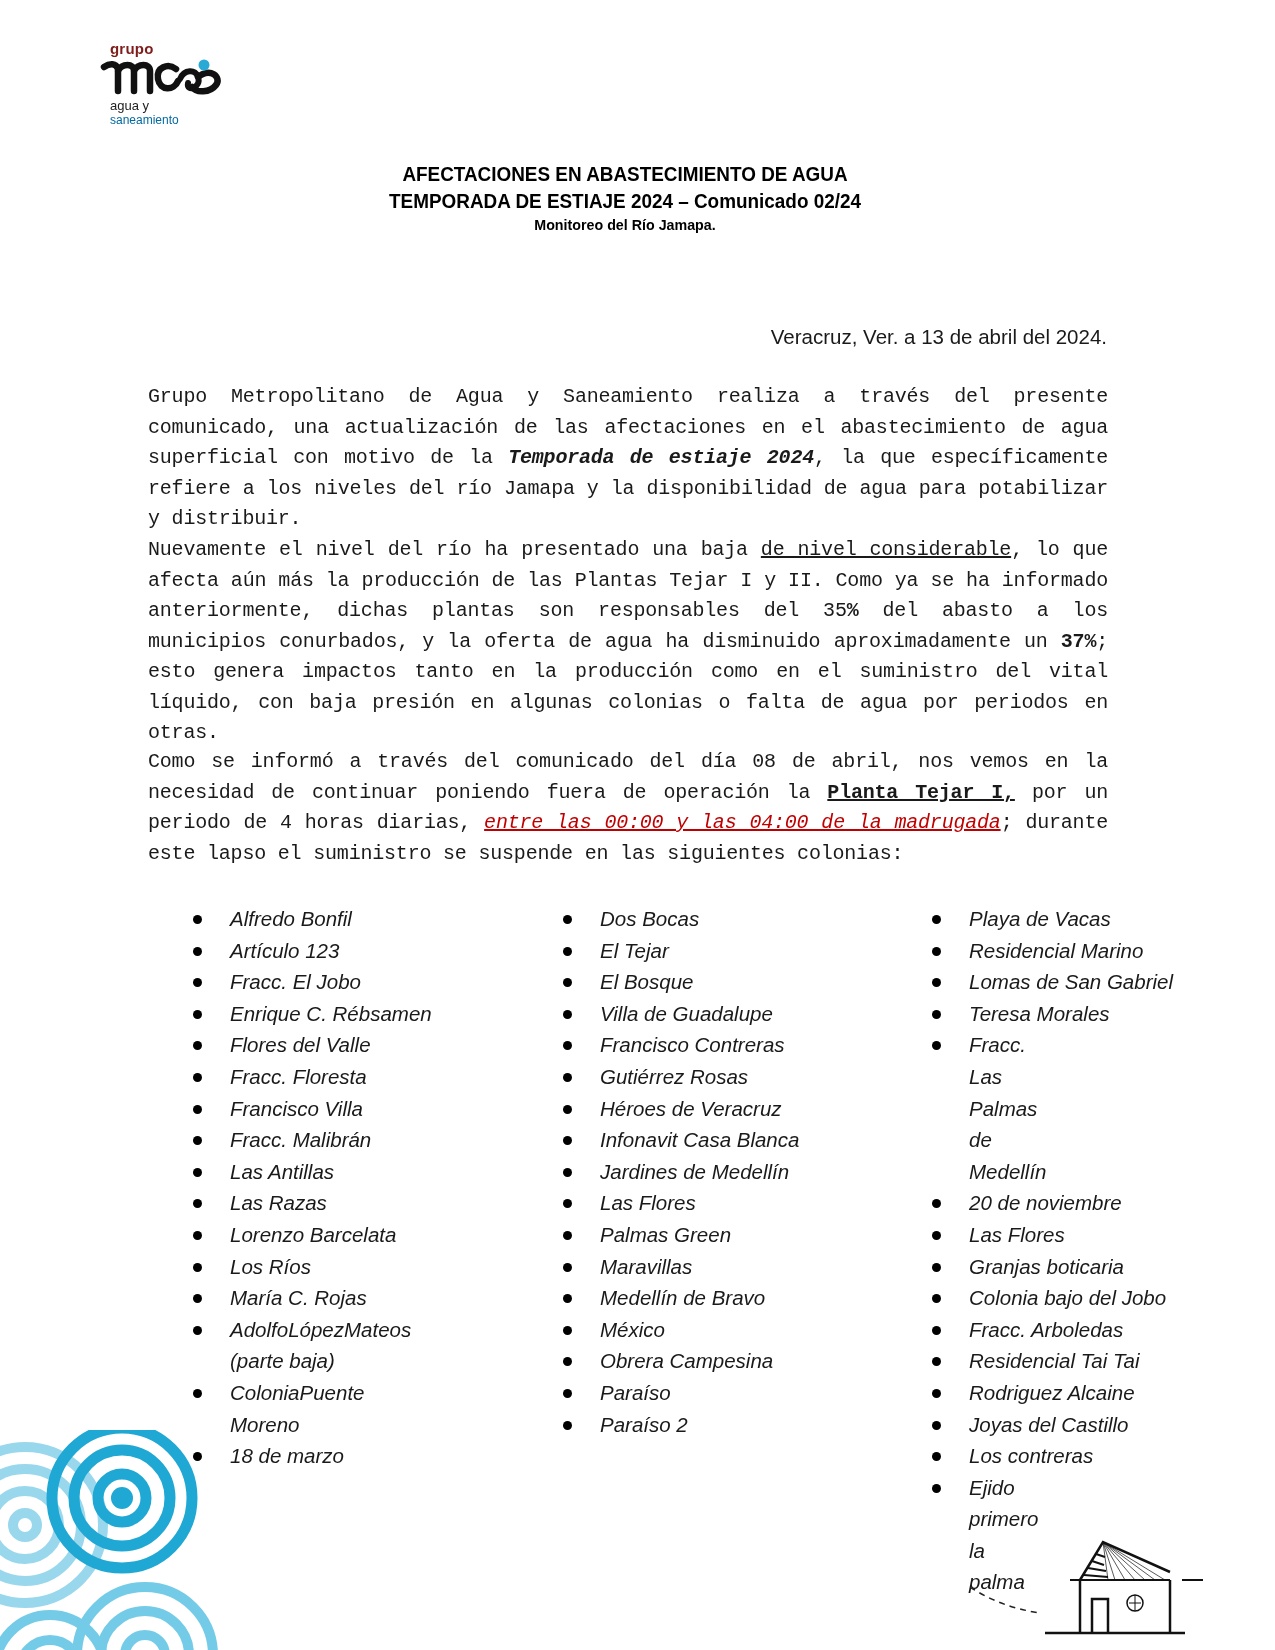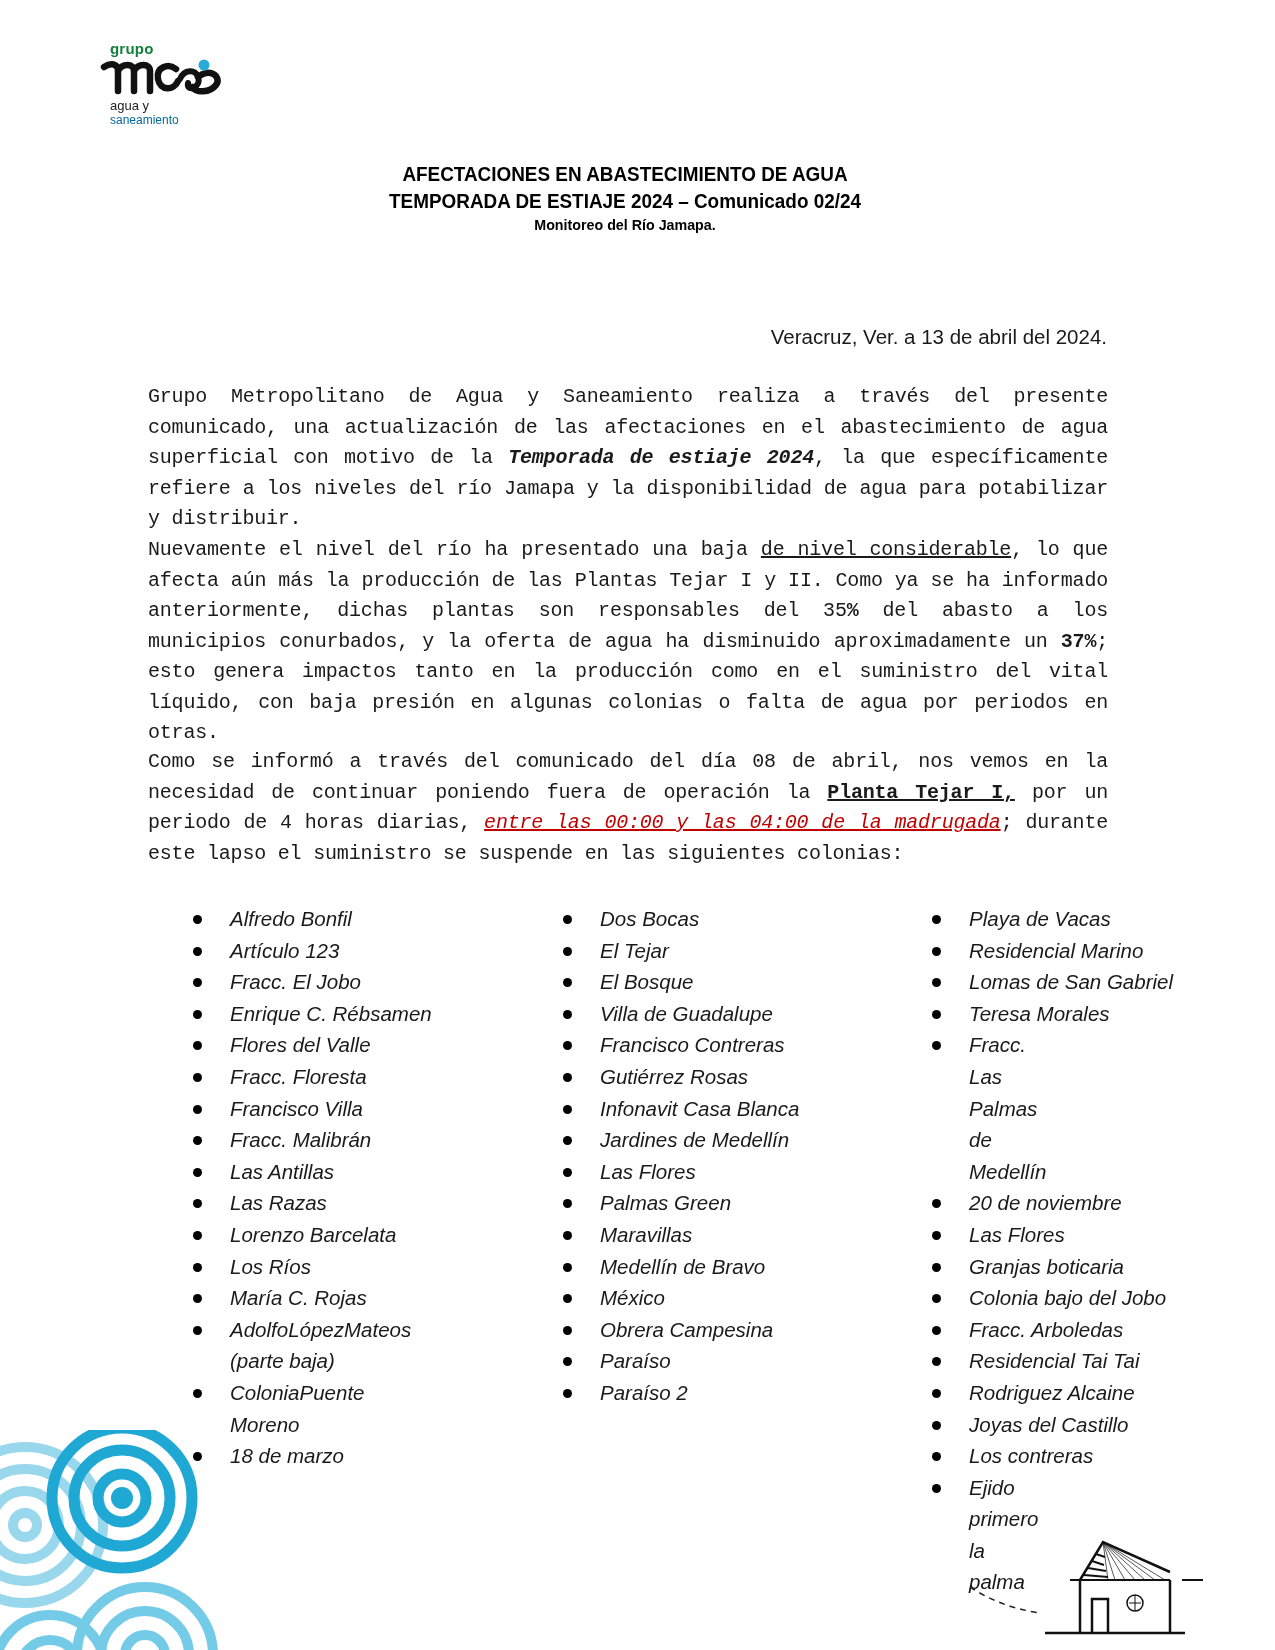--- a/index.html
+++ b/index.html
@@ -1,18 +1,18 @@
 <!DOCTYPE html>
 <html><head>
 <meta charset="utf-8">
 <style>
   html, body { margin: 0; padding: 0; background: #ffffff; }
   body { width: 1275px; height: 1650px; position: relative; overflow: hidden; font-family: "Liberation Sans", sans-serif; color: #111; }
   .logo { position: absolute; left: 100px; top: 40px; width: 130px; height: 90px; }
-  .logo .grupo { position: absolute; left: 10px; top: 0px; font-size: 15px; font-weight: bold; color: #15803d; letter-spacing: 0.2px; }
+  .logo .grupo { position: absolute; left: 10px; top: 0px; font-size: 15px; font-weight: bold; color: #7f1d1d; letter-spacing: 0.2px; }
   .logo svg.mark { position: absolute; left: 0; top: 15px; }
   .logo .sub1 { position: absolute; left: 10px; top: 58px; font-size: 13px; color: #222; }
   .logo .sub2 { position: absolute; left: 10px; top: 73px; font-size: 12px; color: #0369a1; }
 
   .title-block { position: absolute; left: 0; top: 160px; width: 1250px; text-align: center; }
   .t1, .t2 { font-family: "Liberation Sans", sans-serif; font-weight: bold; font-size: 21px; line-height: 27px; color: #000; transform: scaleX(0.9); }
   .t3 { font-weight: bold; font-size: 15.5px; line-height: 22px; color: #000; transform: scaleX(0.92); }
 
   .body-text { position: absolute; left: 148px; width: 960px; font-family: Liberation Mono, monospace; font-size: 20px; line-height: 30.5px; color: #1a1a1a; text-align: justify; letter-spacing: -0.2px; }
   .date { position: absolute; top: 325px; right: 168px; font-size: 20.5px; color: #1a1a1a; }
@@ -164,20 +164,24 @@
         <span class="bullet"></span>
         <span class="txt">Villa de Guadalupe</span>
       </li>
       <li>
         <span class="bullet"></span>
         <span class="txt">Francisco Contreras</span>
       </li>
       <li>
         <span class="bullet"></span>
         <span class="txt">Gutiérrez Rosas</span>
+      </li>
+      <li>
+        <span class="bullet"></span>
+        <span class="txt">Héroes de Veracruz</span>
       </li>
       <li>
         <span class="bullet"></span>
         <span class="txt">Infonavit Casa Blanca</span>
       </li>
       <li>
         <span class="bullet"></span>
         <span class="txt">Jardines de Medellín</span>
       </li>
       <li>

